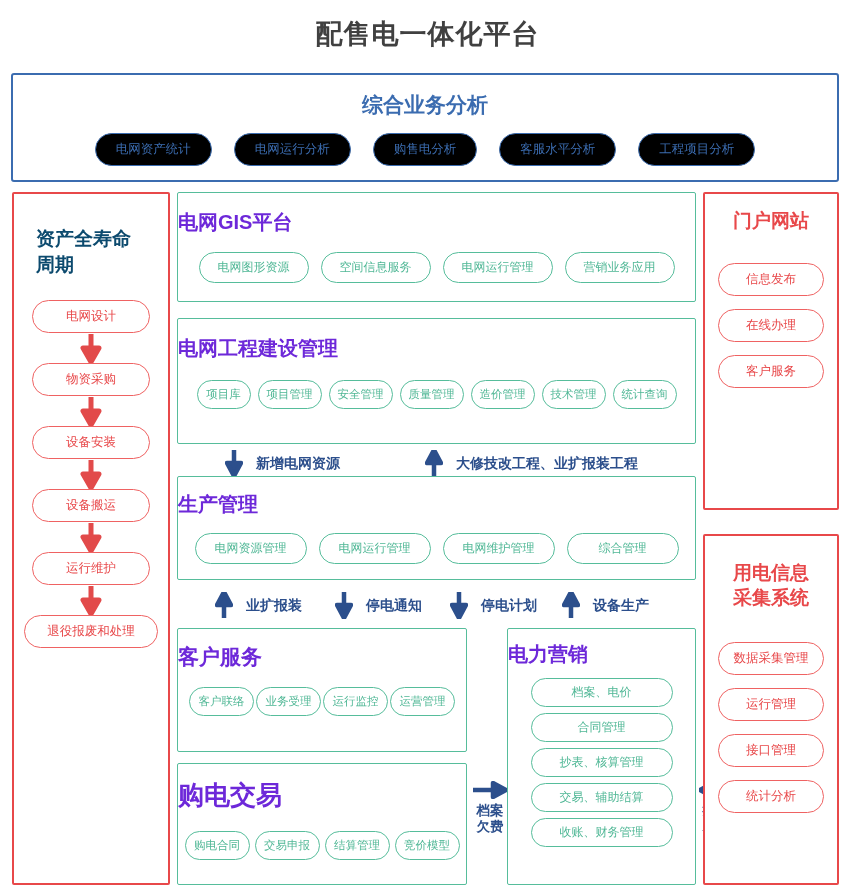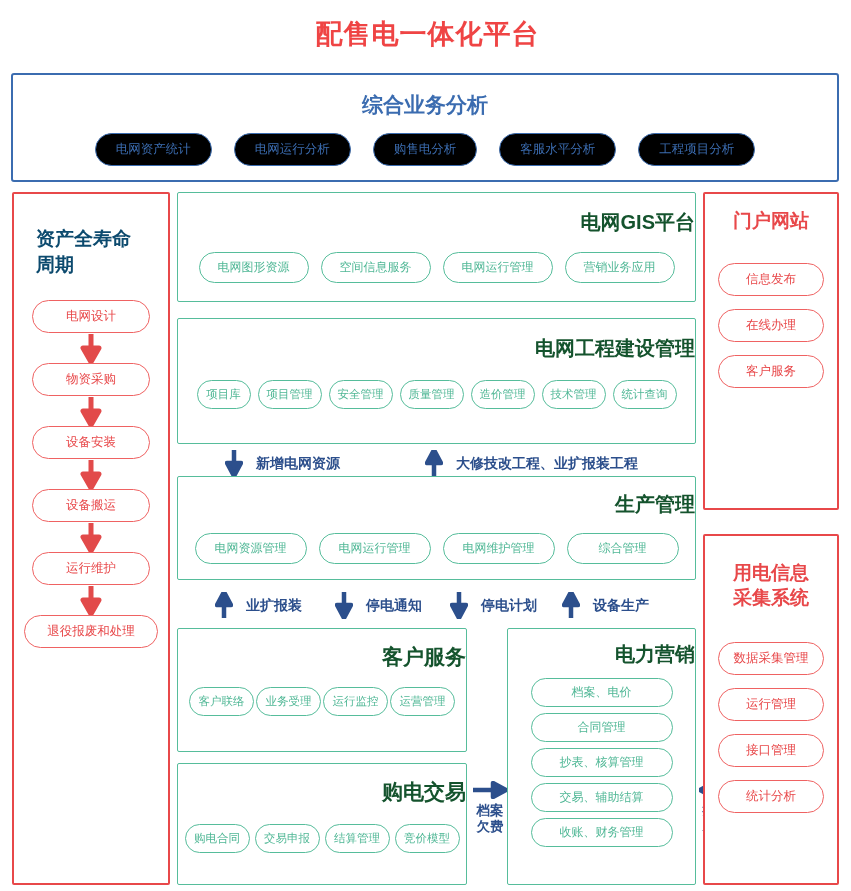--- a/index.html
+++ b/index.html
@@ -16,21 +16,21 @@
     --blue-dark:#2c4f8c;
     --green:#56bd9b;
     --green-text:#4fb795;
     --red:#e8484a;
     --red-soft:#ef6262;
   }
 
   
   .page-title{
     text-align:center;
-    color:#ef4444;
+    color:#404040;
     font-size:27px;
     font-weight:bold;
     letter-spacing:1px;
     margin:14px 0 0 4px;
     line-height:40px;
   }
 
   
   .top-band{
     position:absolute;
@@ -106,22 +106,22 @@
     position:absolute;
     left:177px; top:0; width:519px; height:693px;
   }
   .gbox{
     border:1.6px solid #56bd9b;
     box-sizing:border-box;
     background:#fff;
     border-radius:2px;
   }
   .gbox-title{
-    text-align:right;
-    color:#14532d;
+    text-align:left;
+    color:#6d28d9;
     font-size:20px;
     font-weight:bold;
   }
   .pill-green{
     border:1.5px solid #56bd9b;
     color:#4fb795;
     border-radius:30px;
     font-size:12px;
     padding:6px 0;
     text-align:center;
@@ -159,21 +159,21 @@
   .strip2{position:absolute;left:0;top:398px;width:519px;height:34px;}
 
   
   .box-cs{position:absolute;left:0;top:436px;width:290px;height:124px;}
   .box-cs .gbox-title{margin-top:14px;font-size:21px;}
   .box-cs .grow{margin-top:16px;gap:2px;}
   .box-cs .pill-green{width:63px;font-size:11.5px;}
 
   
   .box-pt{position:absolute;left:0;top:571px;width:290px;height:122px;}
-  .box-pt .gbox-title{margin-top:14px;font-size:21px;}
+  .box-pt .gbox-title{margin-top:14px;font-size:26px;}
   .box-pt .grow{margin-top:18px;gap:5px;}
   .box-pt .pill-green{width:63px;font-size:11.5px;}
 
   
   .box-mkt{position:absolute;left:330px;top:436px;width:189px;height:257px;}
   .box-mkt .gbox-title{margin-top:12px;font-size:20px;}
   .mkt-list{
     margin-top:10px;
     display:flex;
     flex-direction:column;

